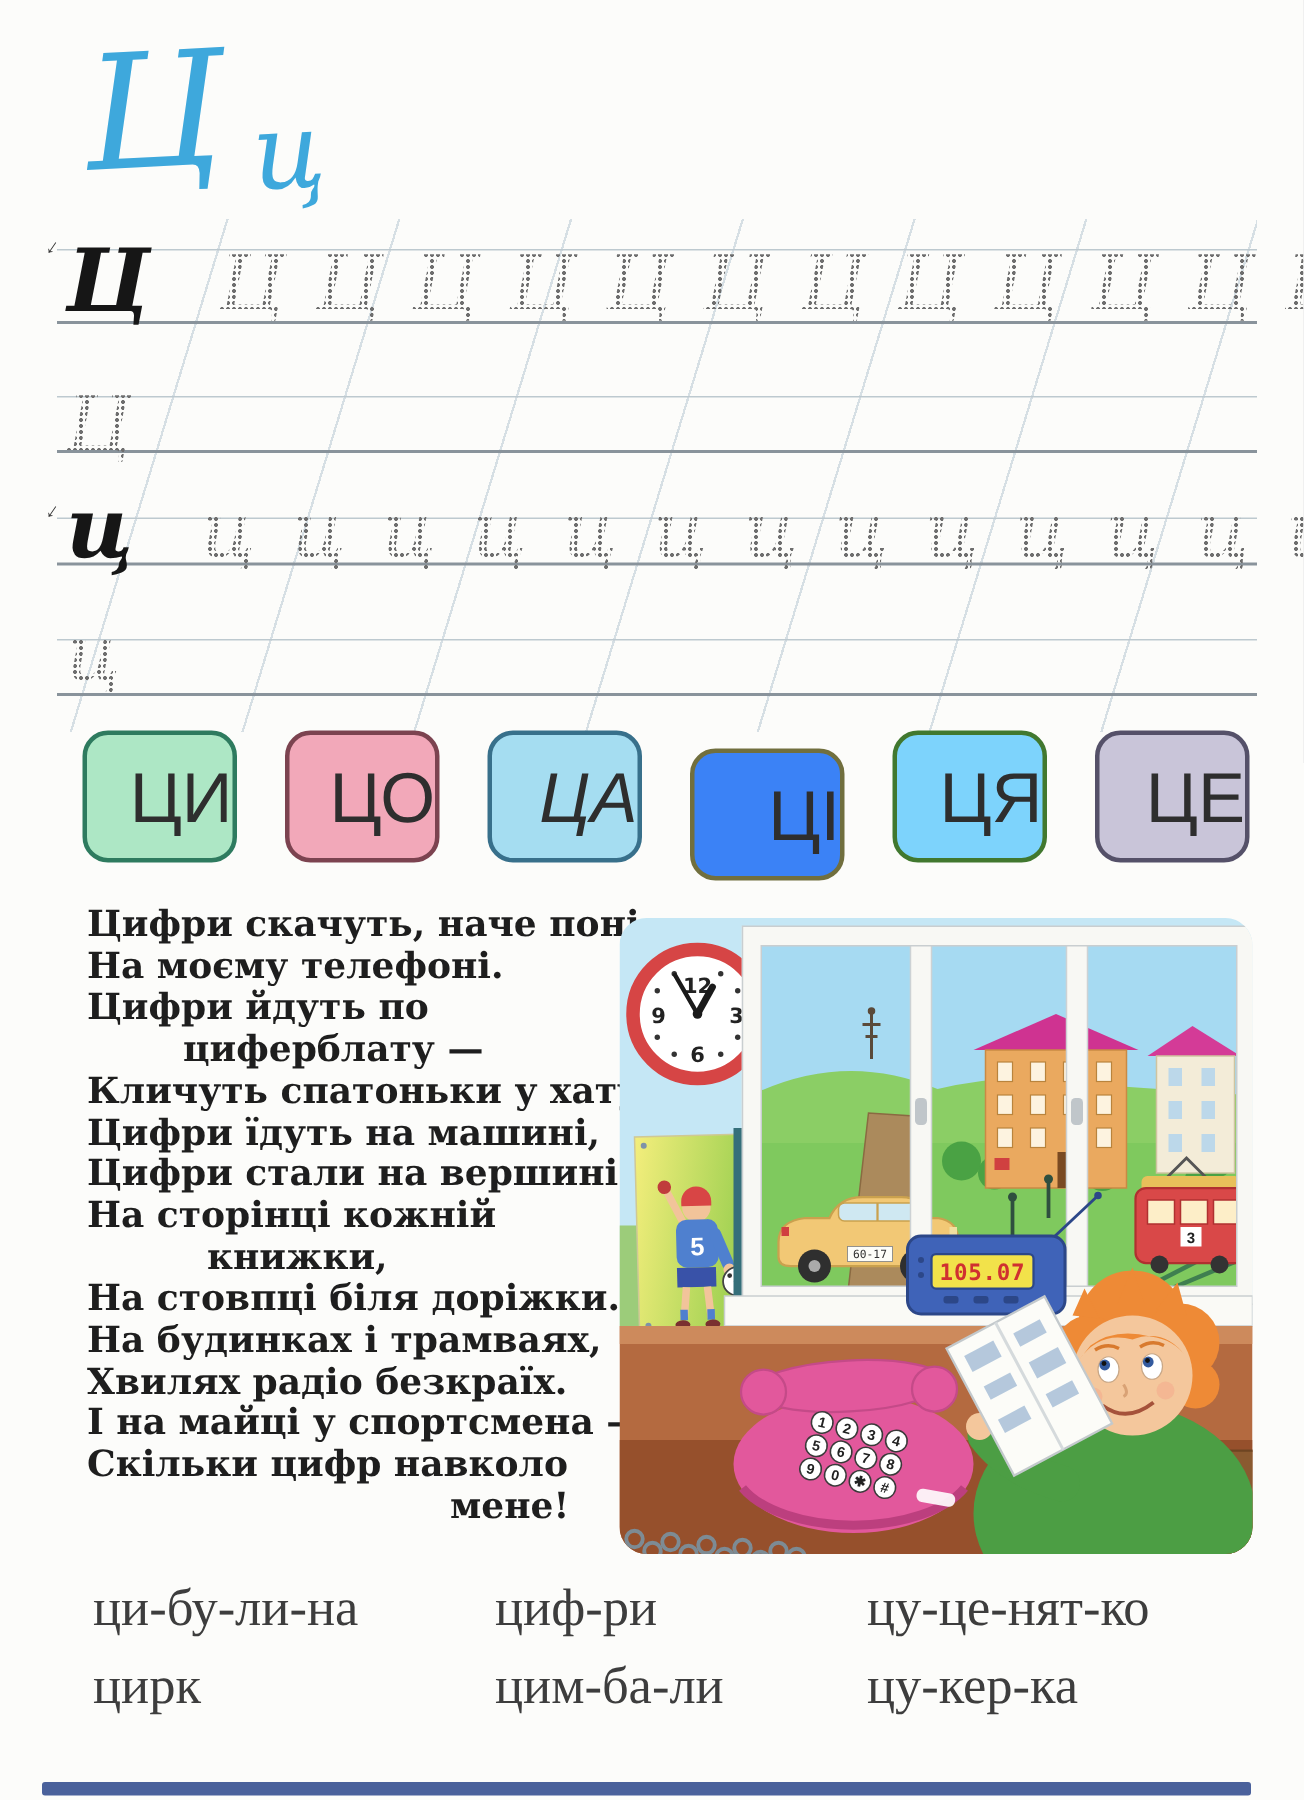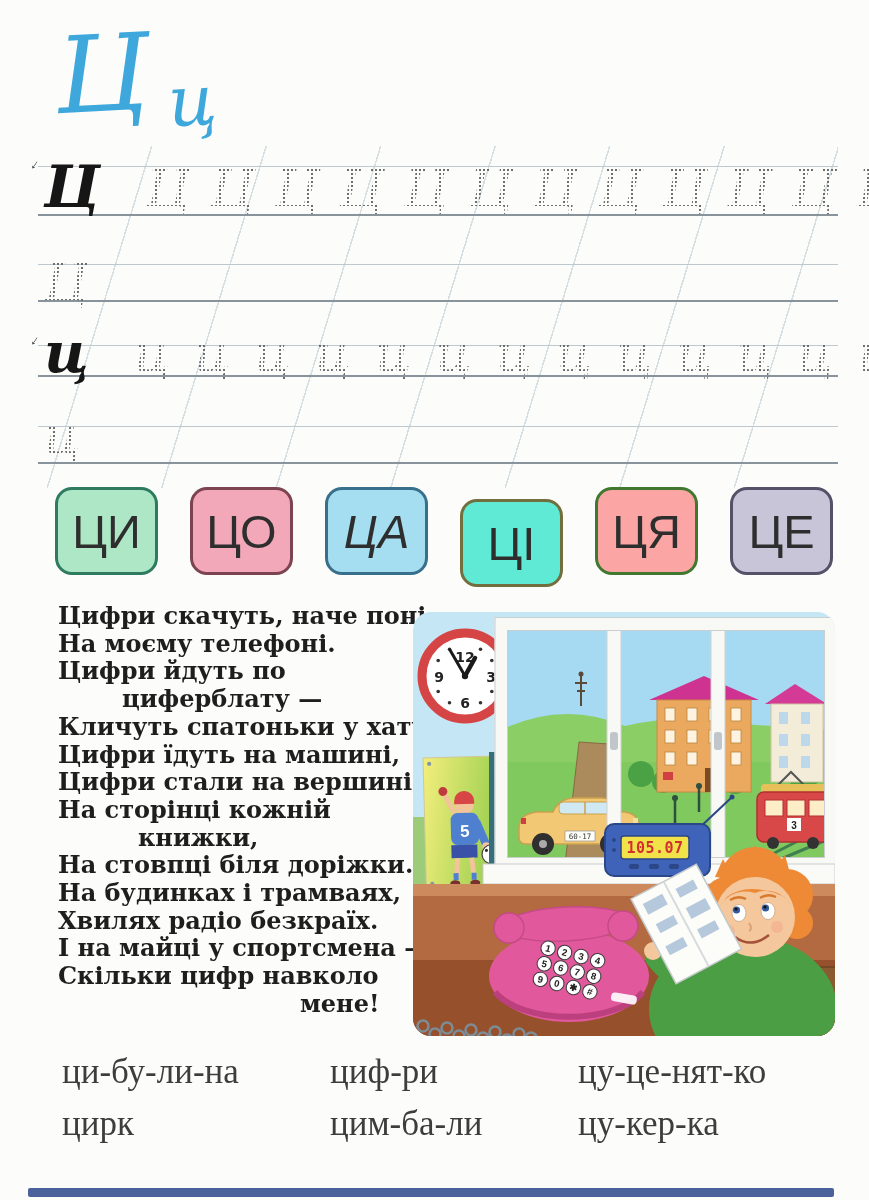--- a/index.html
+++ b/index.html
@@ -42,21 +42,21 @@
   }
   .stroke-arrow { position:absolute; font-size:14px; color:#333; }
 
   
   .syllables {
     position:absolute; left:55px; top:488px; width:778px; height:86px;
     display:flex; justify-content:space-between; align-items:center;
   }
   .chip {
     width:97px; height:82px; border:3px solid #555; border-radius:17px;
-    display:flex; align-items:center; justify-content:center;
+    display:flex; align-items:center; justify-content:flex-end;
     font-size:47px; font-weight:500; color:#2e2e2e; letter-spacing:0;
   }
 
   
   .poem {
     position:absolute; left:58px; top:602px; width:372px;
     font-family:"DejaVu Serif", serif; font-weight:700;
     font-size:24px; line-height:27.7px; color:#1e1e1e;
   }
   .poem-line { white-space:nowrap; }
@@ -109,24 +109,24 @@
   <div class="syllables">
     <div class="chip" style="background-color: rgb(173, 231, 197); border-color: rgb(46, 123, 95);">
       <span>ЦИ</span>
     </div>
     <div class="chip" style="background-color: rgb(242, 168, 185); border-color: rgb(124, 67, 80);">
       <span>ЦО</span>
     </div>
     <div class="chip" style="background-color: rgb(165, 221, 241); border-color: rgb(56, 112, 139); font-style: italic;">
       <span>ЦА</span>
     </div>
-    <div class="chip" style="background-color: #5eead4; border-color: rgb(113, 111, 62); margin-top: 24px;">
+    <div class="chip" style="background-color: #3b82f6; border-color: rgb(113, 111, 62); margin-top: 24px;">
       <span>ЦІ</span>
     </div>
-    <div class="chip" style="background-color: #fca5a5; border-color: rgb(65, 120, 47);">
+    <div class="chip" style="background-color: #7dd3fc; border-color: rgb(65, 120, 47);">
       <span>ЦЯ</span>
     </div>
     <div class="chip" style="background-color: rgb(201, 197, 217); border-color: rgb(85, 81, 105);">
       <span>ЦЕ</span>
     </div>
   </div>
 
   <div class="poem">
     <div class="poem-line">Цифри скачуть, наче поні,</div>
     <div class="poem-line">На моєму телефоні.</div>

